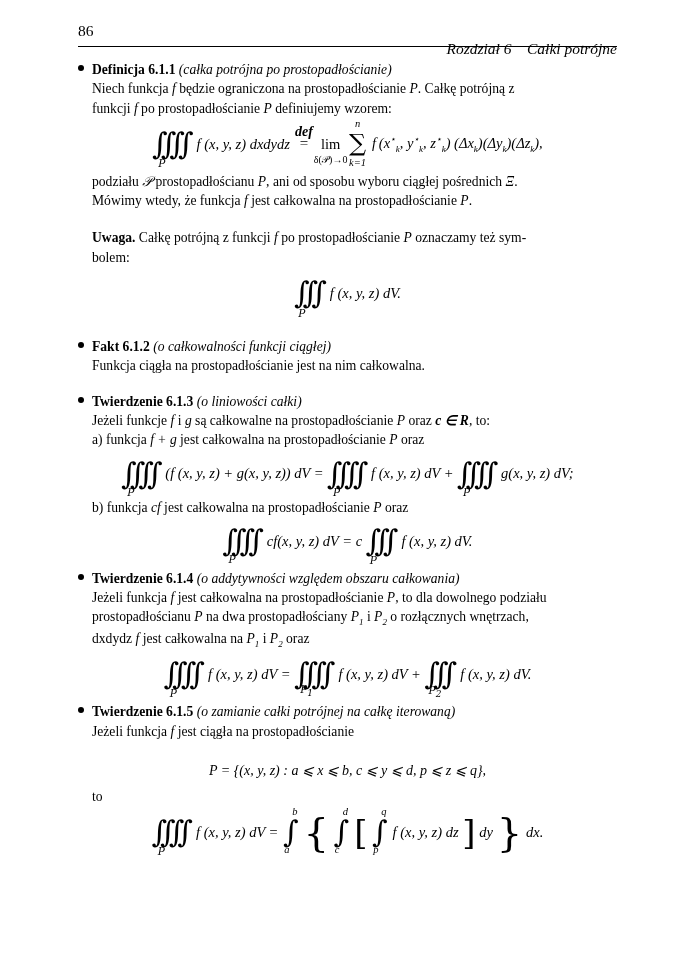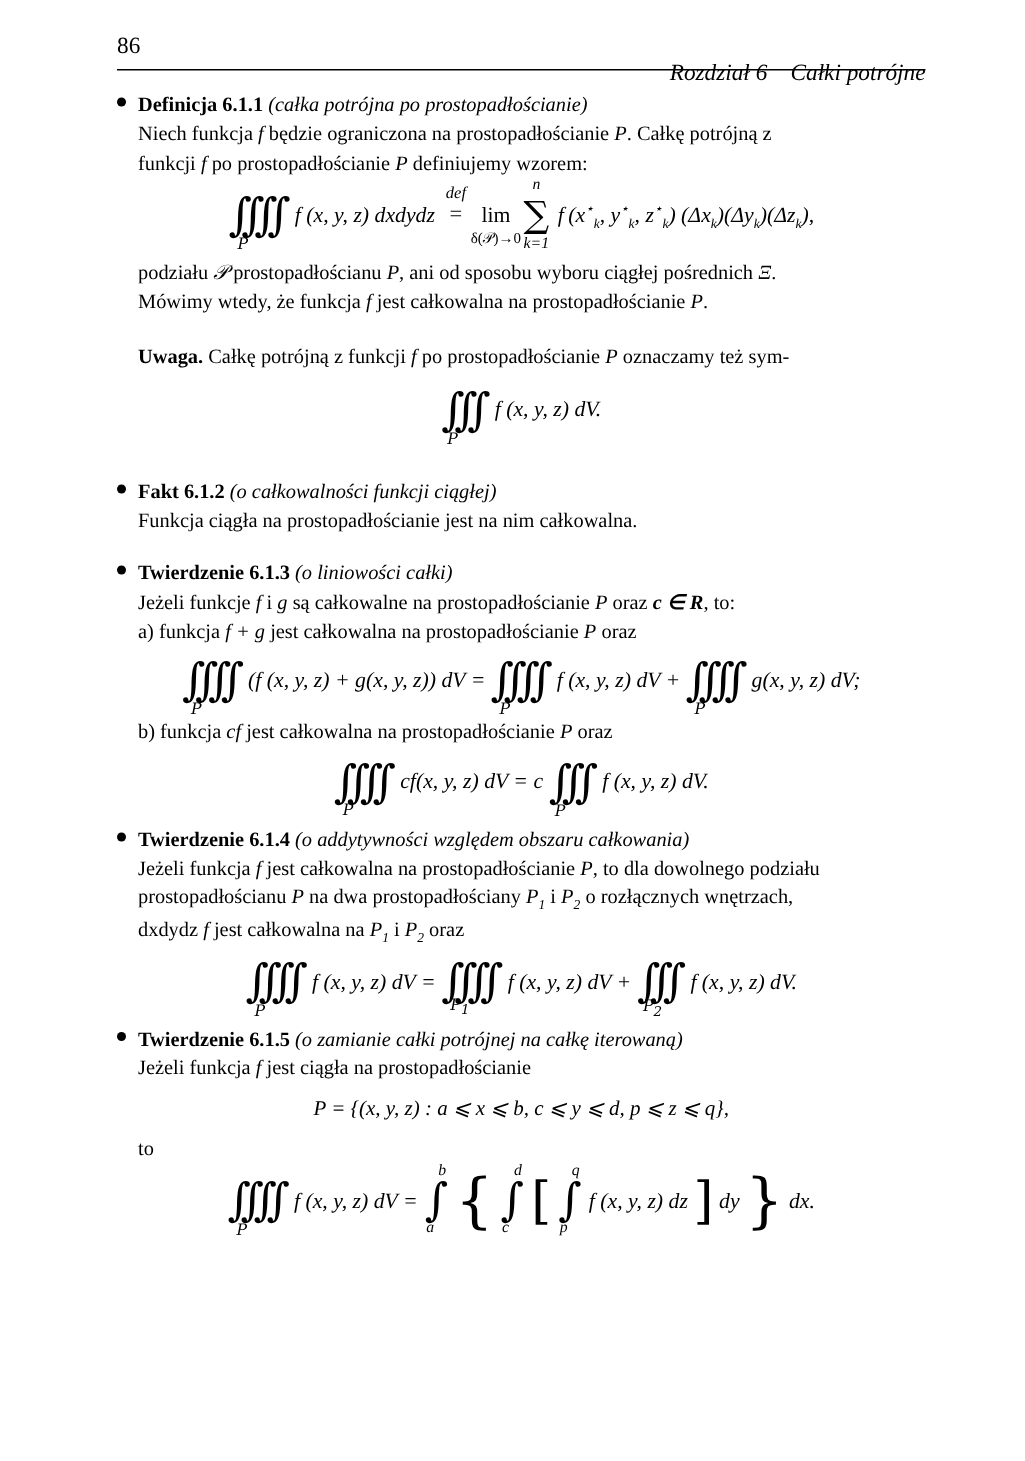--- a/index.html
+++ b/index.html
@@ -169,23 +169,24 @@
     display: inline-block;
     position: relative;
     margin: 0 6px;
     vertical-align: middle;
   }
   .defeq .over {
     position: absolute;
     top: -11px;
     left: 50%;
     transform: translateX(-50%);
-    font-size: 11px;
+    font-size: 14px;
     font-style: italic;
     white-space: nowrap;
+    font-weight: bold;
   }
   sup.st { font-size: 9px; }
   sub.st { font-size: 9px; }
   .bigbrace {
     font-family: "DejaVu Serif", serif;
     font-size: 40px;
     line-height: 0.6;
     vertical-align: middle;
     display: inline-block;
   }
@@ -283,20 +284,21 @@
 
     <div class="block" style="margin-top:18px;">
       <div class="body-text">
         <span class="bf">Uwaga.</span>
         <span>Całkę potrójną z funkcji</span>
         <span class="math">f</span>
         <span>po prostopadłościanie</span>
         <span class="math">P</span>
         <span>oznaczamy też sym-</span>
       </div>
+      <div class="body-text">bolem:</div>
       <div class="eq" style="margin-top:14px;margin-bottom:14px;">
         <span class="intg">∫∫∫<span class="intsub2">P</span></span>
         <span class="frm math">f (x, y, z) dV.</span>
       </div>
     </div>
 
     <div class="block" style="margin-top:16px;">
       <div style="margin-left:14px;position:relative;margin-top:32px;">
         <span class="bullet"></span>
         <span class="blk-head">Fakt 6.1.2</span>
@@ -395,21 +397,21 @@
       <div style="margin-left:14px;position:relative;">
         <span class="bullet"></span>
         <span class="blk-head">Twierdzenie 6.1.5</span>
         <span class="blk-title-it">(o zamianie całki potrójnej na całkę iterowaną)</span>
       </div>
       <div class="body-text">
         <span>Jeżeli funkcja</span>
         <span class="math">f</span>
         <span>jest ciągła na prostopadłościanie</span>
       </div>
-      <div class="eq math" style="font-size:14px;margin-top:8px;margin-bottom:6px;text-align:center;">P = {(x, y, z) :  a ⩽ x ⩽ b, c ⩽ y ⩽ d, p ⩽ z ⩽ q},</div>
+      <div class="eq math" style="font-size:14px;margin-top:20px;margin-bottom:6px;text-align:center;">P = {(x, y, z) :  a ⩽ x ⩽ b, c ⩽ y ⩽ d, p ⩽ z ⩽ q},</div>
       <div class="body-text">to</div>
       <div class="eq" style="margin-top:14px;">
         <span class="intg">∫∫∫∫<span class="intsub">P</span></span>
         <span class="frm math">f (x, y, z) dV =</span>
         <span class="iteratedint">∫<span class="top">b</span><span class="bot">a</span></span>
         <span class="bigbrace">{</span>
         <span class="iteratedint">∫<span class="top">d</span><span class="bot">c</span></span>
         <span class="bigbr">[</span>
         <span class="iteratedint">∫<span class="top">q</span><span class="bot">p</span></span>
         <span class="frm math">f (x, y, z) dz</span>

